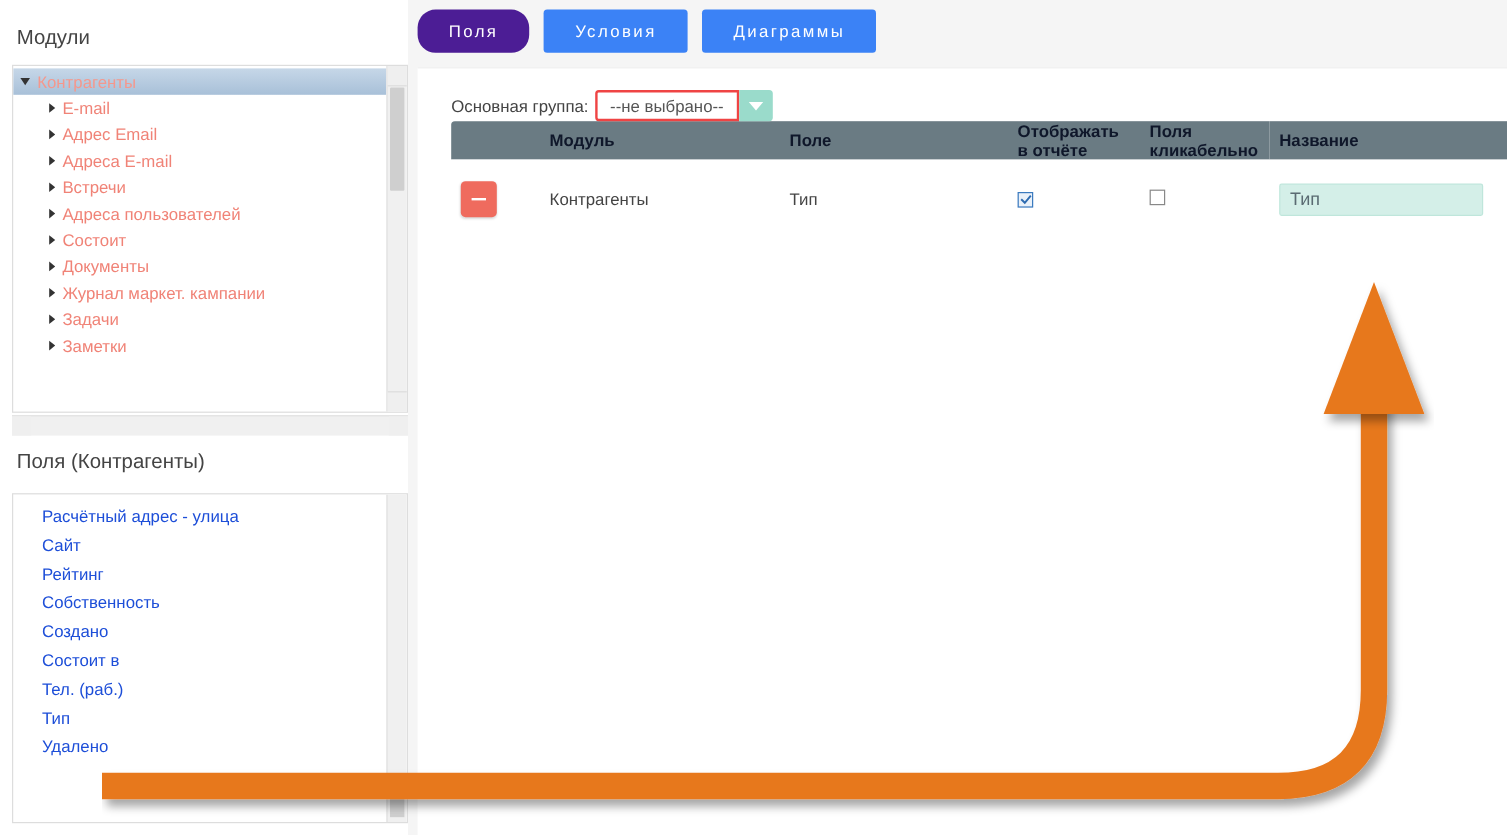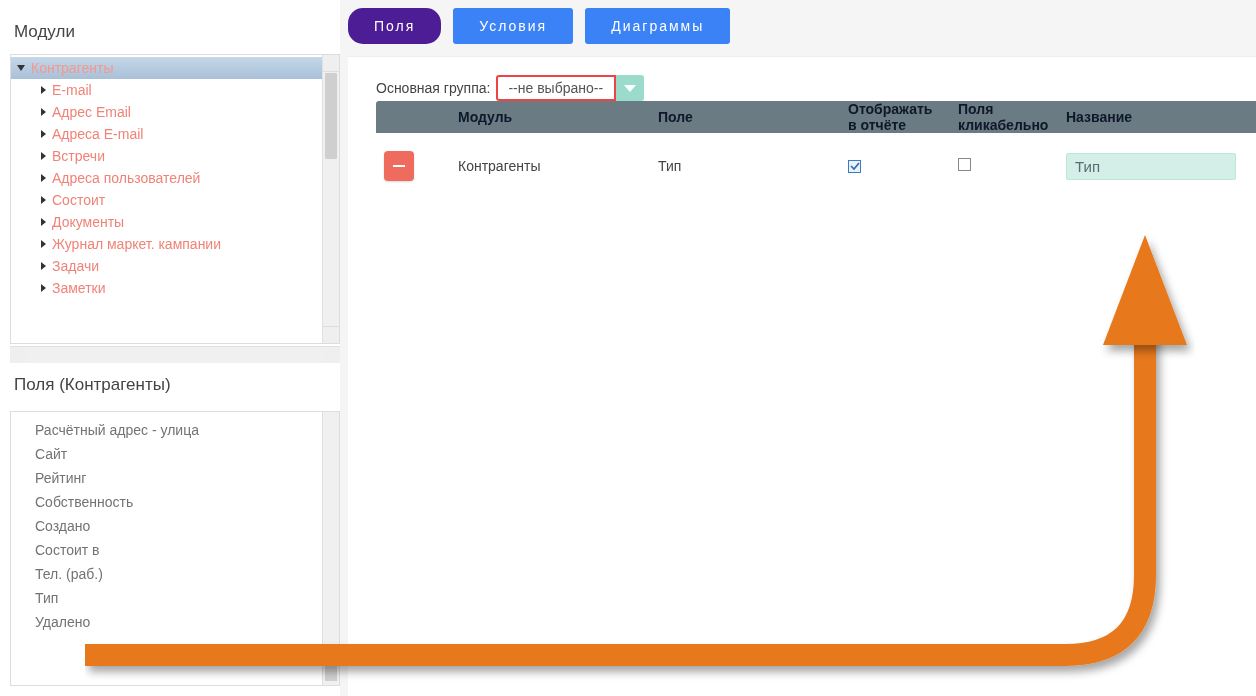--- a/index.html
+++ b/index.html
@@ -109,21 +109,21 @@
     margin-top: 4px;
     display: flex;
     overflow: hidden;
   }
   .fields-body {
     flex: 1;
     padding: 6px 6px 6px 22px;
     overflow: hidden;
   }
   .fields-body .field-item {
-    color: #737373;
+    color: #1d4ed8;
     padding: 4px 2px;
     cursor: pointer;
   }
   .fields-scroll-v {
     width: 17px;
     background: #f0f0f0;
     border-left: 1px solid #e0e0e0;
     position: relative;
   }
   .fields-thumb {

